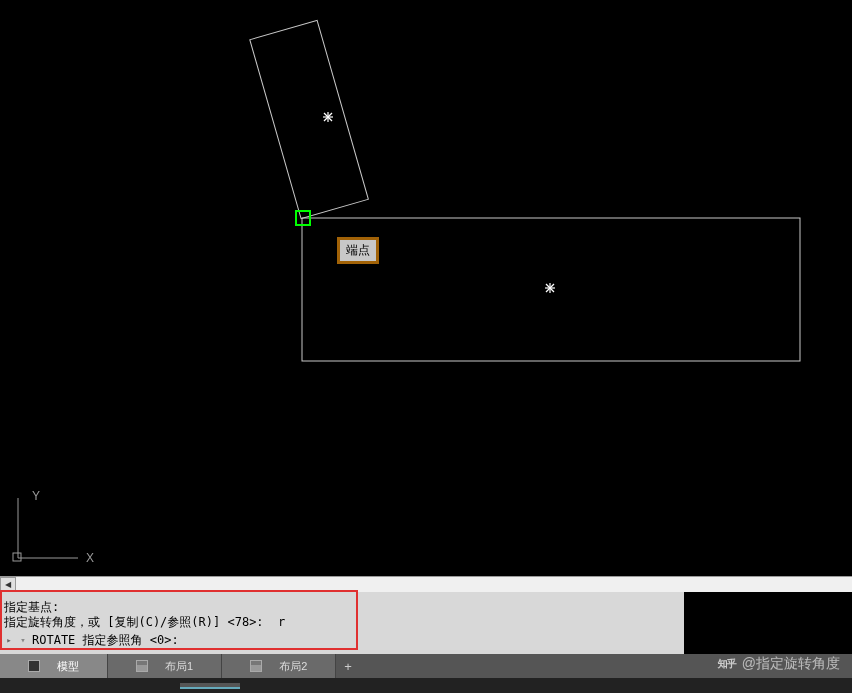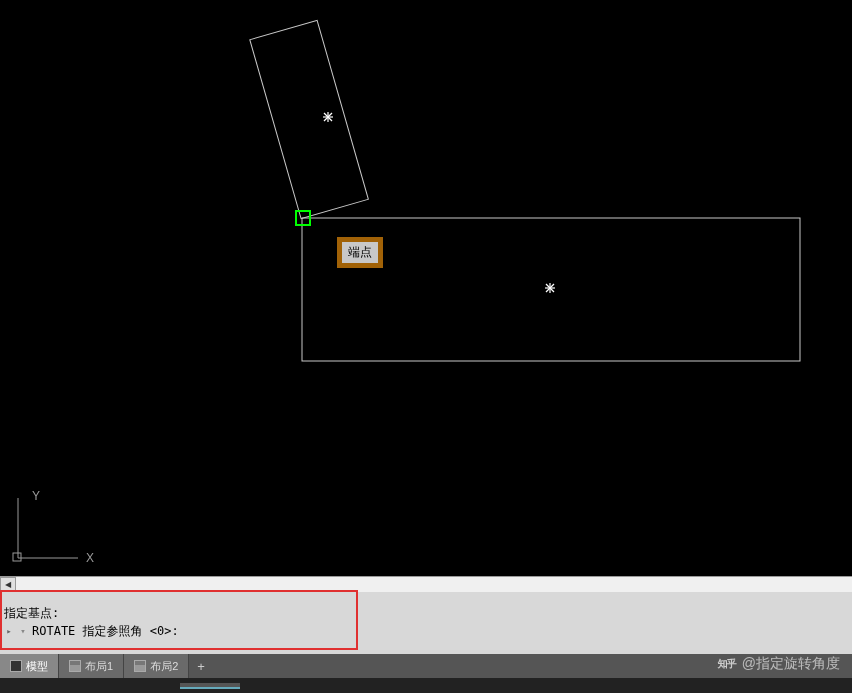--- a/index.html
+++ b/index.html
@@ -19,21 +19,21 @@
       width: 852px;
       height: 576px;
       background: #000;
     }
     .canvas svg { position: absolute; top: 0; left: 0; }
     .tooltip {
       position: absolute;
       top: 237px;
       left: 337px;
       background: #c8c8c8;
-      border: 5px solid #a16207;
+      border: 3px solid #a16207;
       color: #000;
       padding: 2px 6px;
       font-size: 12px;
     }
     .scrollbar-h {
       position: absolute;
       top: 576px;
       left: 0;
       width: 852px;
       height: 16px;
@@ -50,27 +50,27 @@
       display: flex;
       align-items: center;
       justify-content: center;
       font-size: 8px;
       color: #333;
     }
     .command-area {
       position: absolute;
       top: 592px;
       left: 0;
-      width: 852px;
+      width: 684px;
       height: 62px;
       background: #d8d8d8;
       font-family: "SimSun", monospace;
       font-size: 12px;
       color: #000;
-      padding: 14px 4px;
+      padding: 8px 4px;
     }
     .redbox {
       position: absolute;
       top: 590px;
       left: 0;
       width: 358px;
       height: 60px;
       border: 2px solid #e03030;
       pointer-events: none;
       z-index: 10;
@@ -94,25 +94,26 @@
       width: 852px;
       height: 24px;
       background: #555;
       display: flex;
       align-items: stretch;
     }
     .tab {
       background: #6a6a6a;
       color: #ddd;
       font-size: 11px;
-      padding: 4px 10px;
+      padding: 4px 28px;
       border-right: 1px solid #444;
       display: flex;
       align-items: center;
       position: relative;
+      gap: 13px;
     }
     .tab.active { background: #888; color: #fff; }
     .tab-plus {
       background: #555;
       color: #ccc;
       font-size: 13px;
       padding: 2px 8px;
       display: flex;
       align-items: center;
     }
@@ -197,20 +198,21 @@
   </svg>
   <div class="tooltip">端点</div>
 </div>
 
 <div class="scrollbar-h">
   <div class="scroll-arrow-l">◀</div>
 </div>
 
 <div class="command-area">
   <div class="cmd-history">指定基点:</div>
+  <div class="cmd-history">指定旋转角度，或 [复制(C)/参照(R)] &lt;78&gt;:  r</div>
   <div class="cmd-line">
     <span class="cmd-prompt-icon">▸</span>
     <span class="cmd-prompt-icon" style="color:#888;">▾</span>
     <span>ROTATE 指定参照角 &lt;0&gt;:</span>
   </div>
 </div>
 
 <div class="redbox"></div>
 
 <div class="status-bar">

